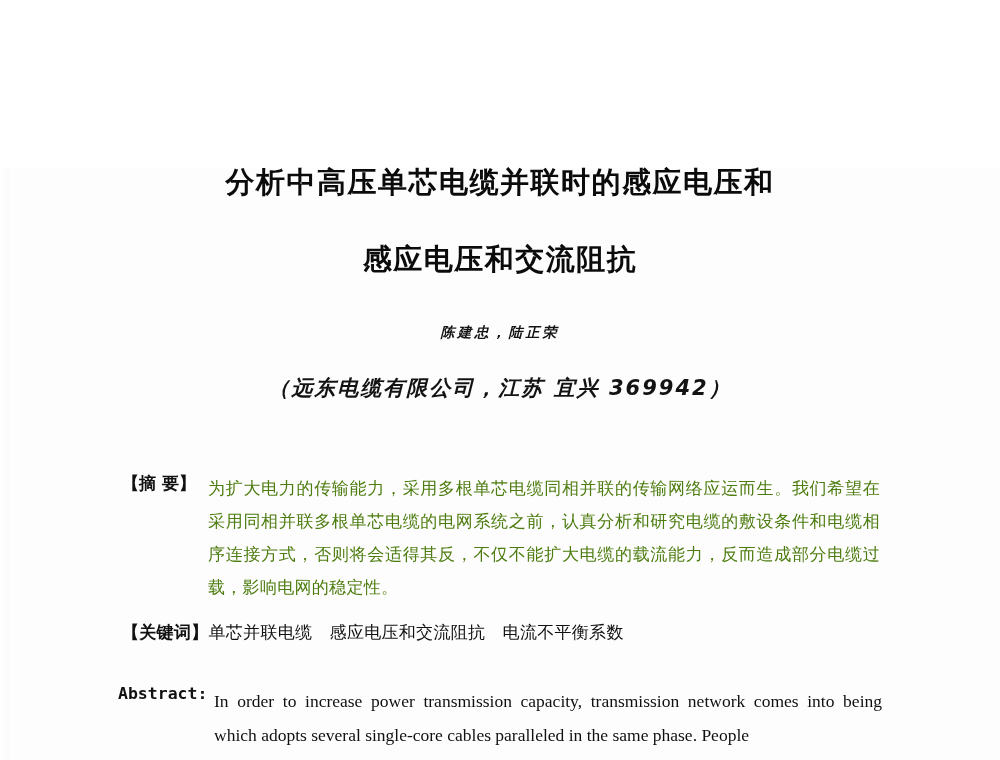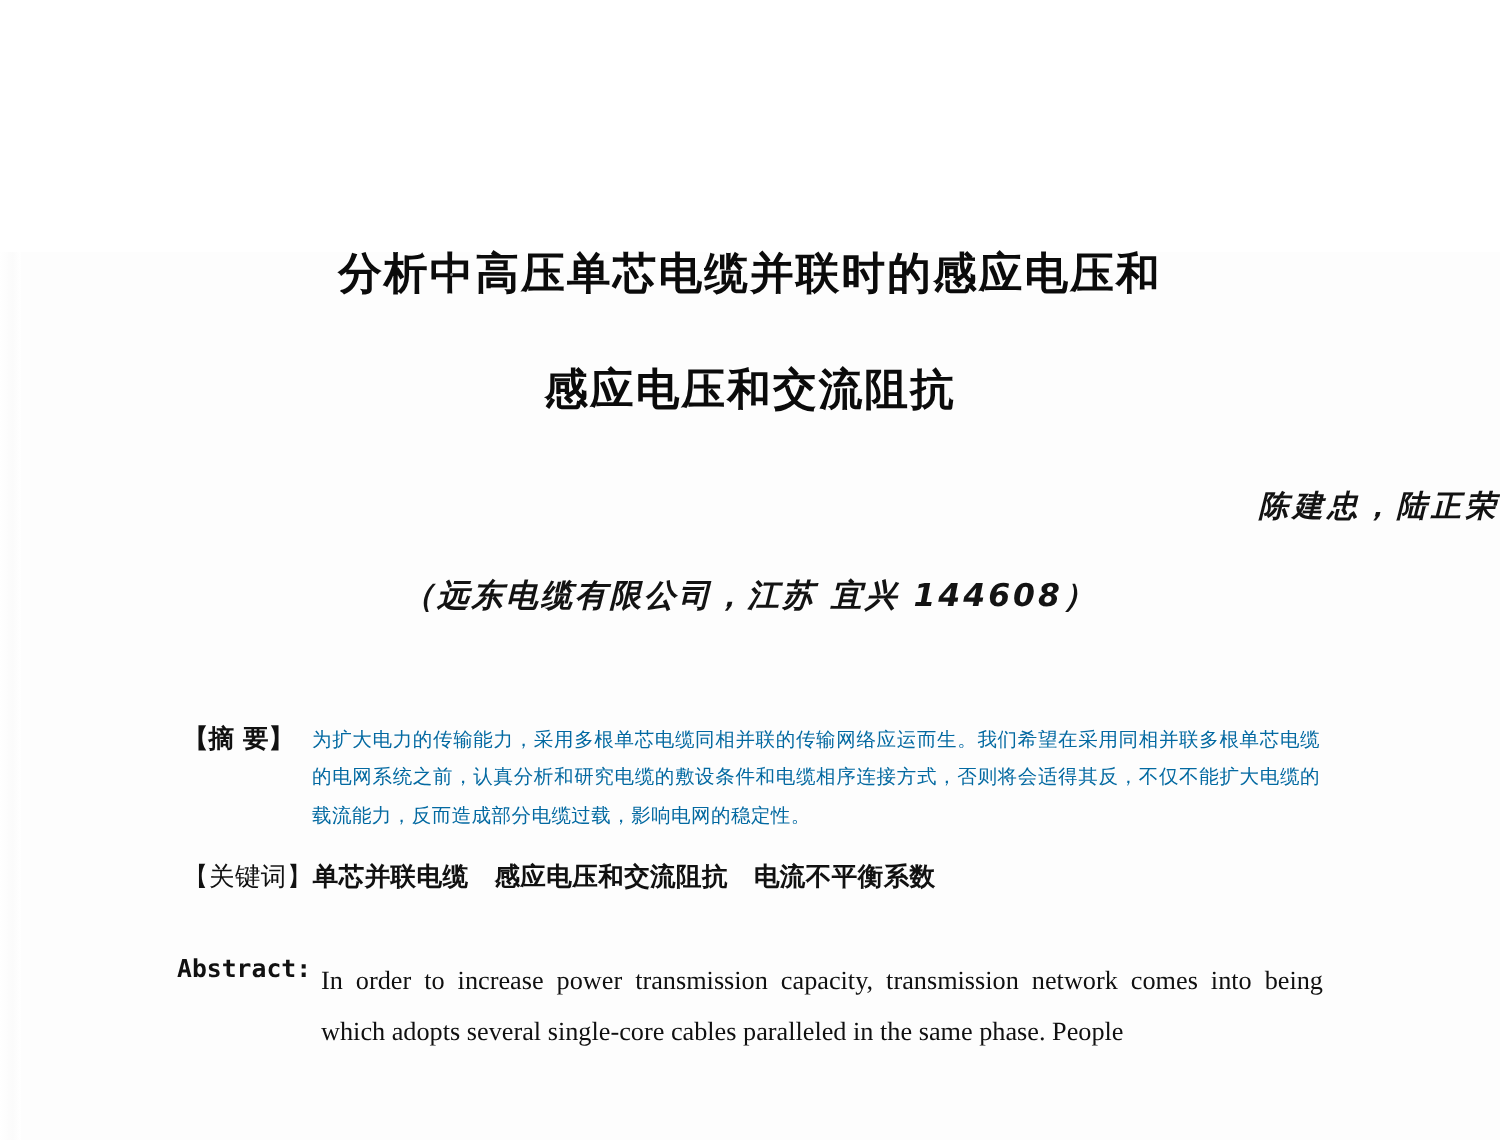--- a/index.html
+++ b/index.html
@@ -39,24 +39,24 @@
     font-size: 29px;
     letter-spacing: 1.5px;
     color: #0b0b0b;
     line-height: 1.0;
   }
   .title-line.second {
     margin-top: 48px;
   }
   .authors {
     margin-top: 50px;
-    text-align: right;
+    text-align: center;
     font-family: "DejaVu Sans", sans-serif;
     font-weight: bold;
-    font-size: 20px;
+    font-size: 14px;
     letter-spacing: 3px;
     color: #131313;
     font-style: italic;
   }
   .affiliation {
     margin-top: 32px;
     text-align: center;
     font-family: "DejaVu Sans", sans-serif;
     font-weight: bold;
     font-size: 21px;
@@ -75,41 +75,41 @@
     left: 122px;
     top: 0;
     font-family: "DejaVu Sans", sans-serif;
     font-weight: bold;
     font-size: 17px;
     white-space: nowrap;
     letter-spacing: 0px;
   }
   .abs-body {
     padding-left: 86px;
-    font-family: Liberation Mono, monospace;
-    font-size: 13px;
+    font-family: Liberation Sans, sans-serif;
+    font-size: 17px;
     line-height: 1.95;
     text-align: justify;
-    color: #0369a1;
+    color: #4d7c0f;
     letter-spacing: 0.3px;
   }
   .keywords {
     margin-top: 16px;
     padding-left: 122px;
     font-family: "DejaVu Sans", sans-serif;
     font-weight: bold;
     font-size: 17px;
     letter-spacing: 0.3px;
   }
   .kw-label {
-    font-weight: normal;
+    font-weight: bold;
     text-align: center;
   }
   .kw-body {
-    font-weight: bold;
+    font-weight: normal;
   }
   .abstract-en {
     margin-top: 40px;
     padding-left: 130px;
     padding-right: 118px;
     position: relative;
   }
   .abs-en-label {
     position: absolute;
     left: 118px;
@@ -141,21 +141,21 @@
 
   <div class="speck" style="left:300px; top:14px; width:2px; height:2px;"></div>
 
   <div class="title-block">
     <div class="title-line">分析中高压单芯电缆并联时的感应电压和</div>
     <div class="title-line second">感应电压和交流阻抗</div>
   </div>
 
   <div class="authors">陈建忠，陆正荣</div>
 
-  <div class="affiliation">（远东电缆有限公司，江苏 宜兴 144608）</div>
+  <div class="affiliation">（远东电缆有限公司，江苏 宜兴 369942）</div>
 
   <div class="abstract-zh">
     <span class="abs-label">【摘  要】</span>
     <div class="abs-body">为扩大电力的传输能力，采用多根单芯电缆同相并联的传输网络应运而生。我们希望在采用同相并联多根单芯电缆的电网系统之前，认真分析和研究电缆的敷设条件和电缆相序连接方式，否则将会适得其反，不仅不能扩大电缆的载流能力，反而造成部分电缆过载，影响电网的稳定性。</div>
   </div>
 
   <div class="keywords">
     <span class="kw-label">【关键词】</span><span class="kw-body">单芯并联电缆　感应电压和交流阻抗　电流不平衡系数</span>
   </div>
 

